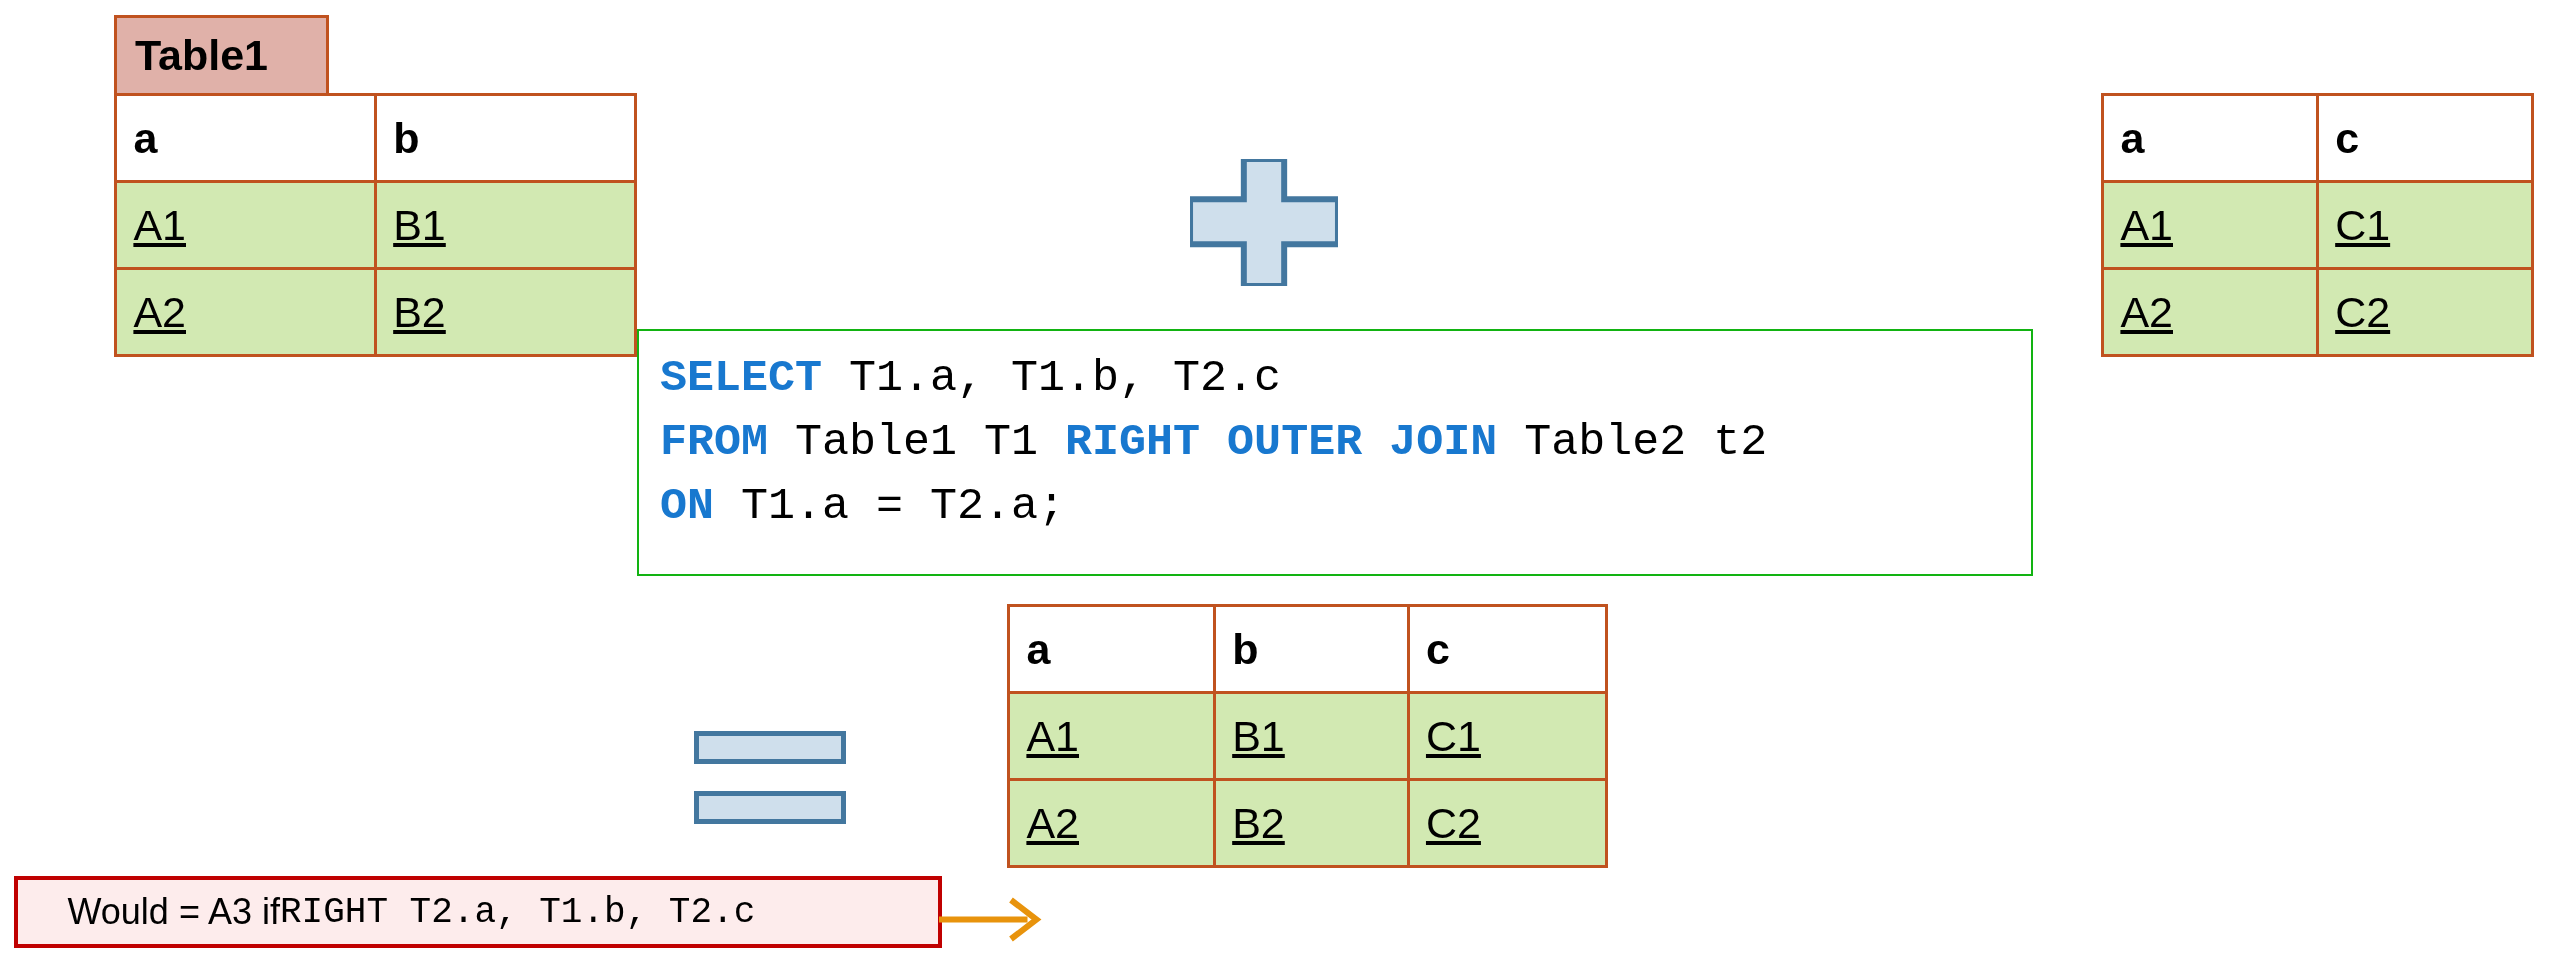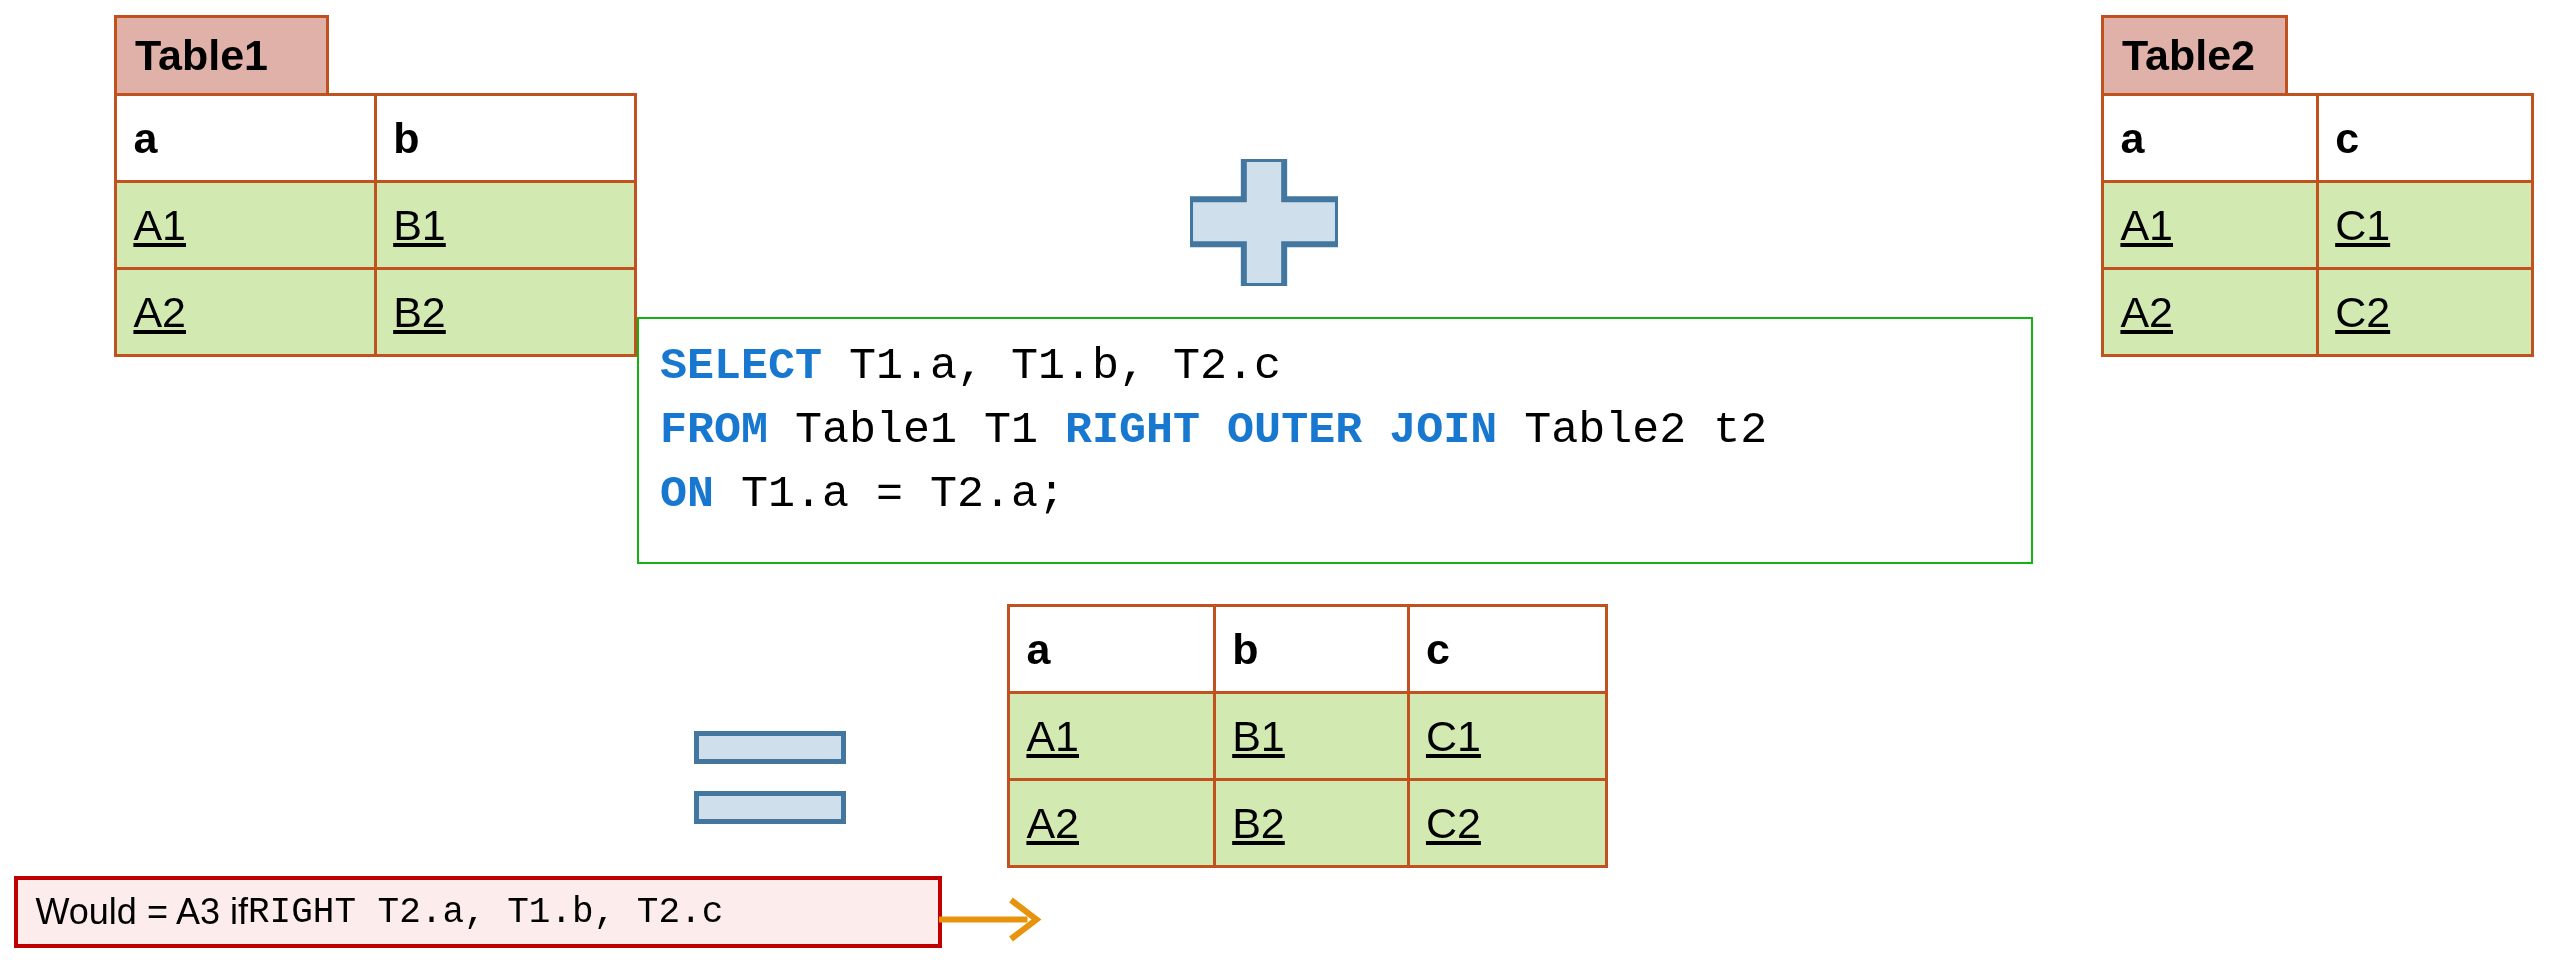--- a/index.html
+++ b/index.html
@@ -74,21 +74,21 @@
   #result-table      { left: 1007px; top: 604px; }
   #result-table td   { height: 84px; }
   #result-table td.ca{ width: 170px; }
   #result-table td.cb{ width: 158px; }
   #result-table td.cc{ width: 163px; }
 
   
   #sql-box {
     position: absolute;
     left: 637px;
-    top: 317px;
+    top: 329px;
     width: 1396px;
     height: 247px;
     box-sizing: border-box;
     border: 2.2px solid #12B312;
     background: #ffffff;
     padding: 16.4px 21px;
     font-family: "Liberation Mono", "DejaVu Sans Mono", monospace;
     font-size: 45px;
     line-height: 1.42;
     color: #000000;
@@ -140,20 +140,21 @@
     font-size: 36px;
     color: #000000;
     white-space: nowrap;
   }
   #annotation-box .mono {
     font-family: "Liberation Mono", "DejaVu Sans Mono", monospace;
     letter-spacing: 0;
   }
   #annotation-box .plain {
     font-family: "Liberation Sans", sans-serif;
+    margin-left: 32px;
   }
   
   #callout-arrow {
     position: absolute;
     left: 939px;
     top: 891px;
     width: 105px;
     height: 57px;
   }
 </style>
@@ -175,23 +176,20 @@
       <td class="green">A1</td>
       <td class="green">B1</td>
     </tr>
     <tr>
       <td class="green">A2</td>
       <td class="green">B2</td>
     </tr>
   </tbody>
     </table>
 
-  <div class="tab" id="table2-tab">
-    <span>Table2</span>
-  </div>
   <table class="tbl" id="table2">
     <tbody>
         <tr>
       <td class="hdr">a</td>
       <td class="hdr">c</td>
     </tr>
     <tr>
       <td class="green">A1</td>
       <td class="green">C1</td>
     </tr>

